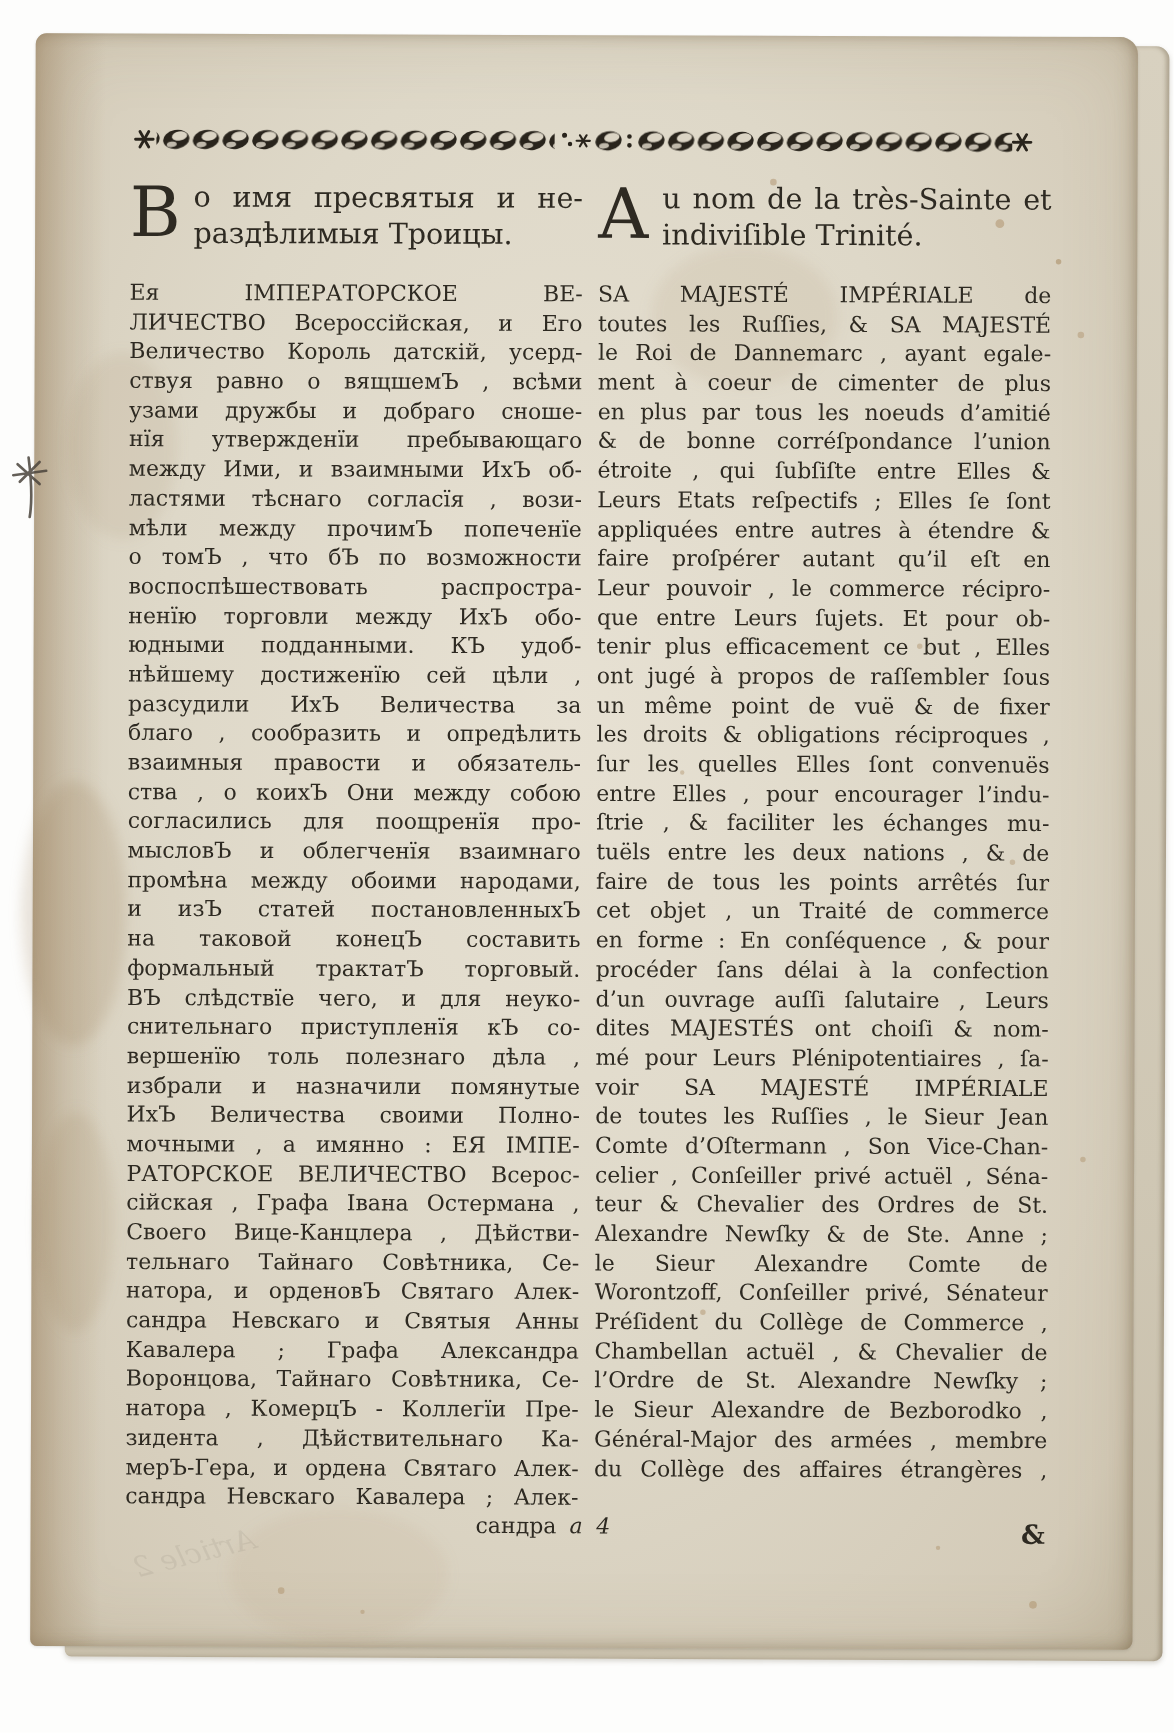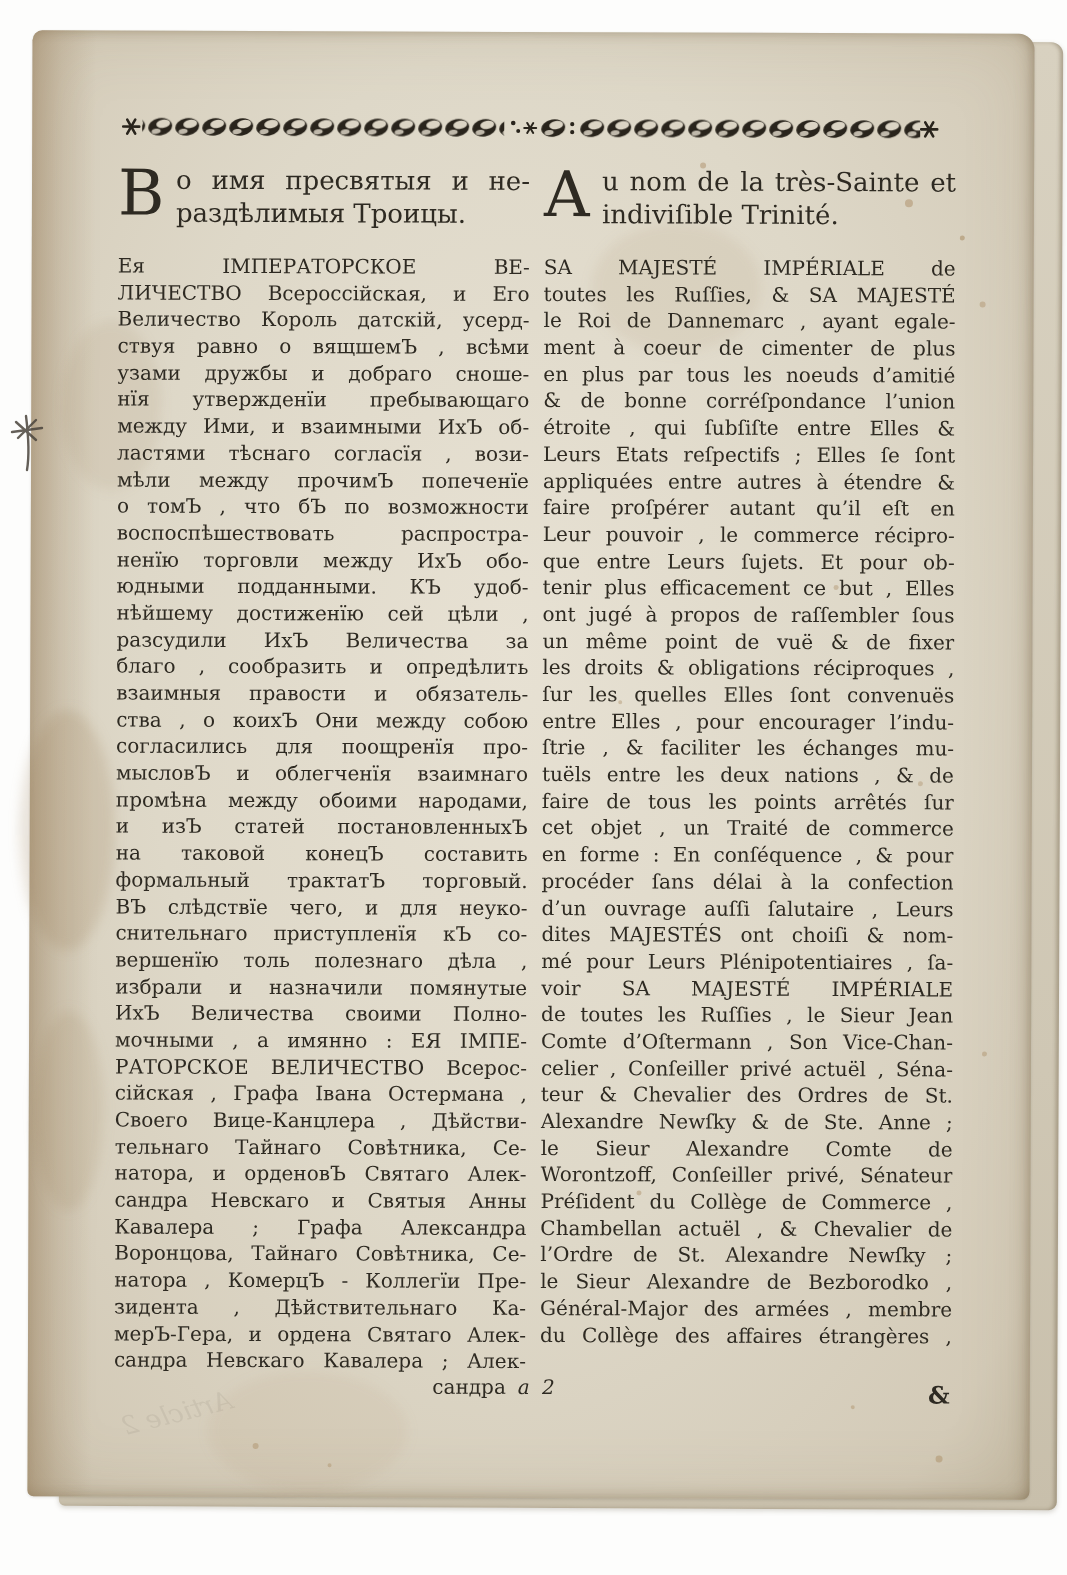--- a/index.html
+++ b/index.html
@@ -226,21 +226,21 @@
             <div class="line">Chambellan actuël , &amp; Chevalier de</div>
             <div class="line">l’Ordre de St. Alexandre Newſky ;</div>
             <div class="line">le Sieur Alexandre de Bezborodko ,</div>
             <div class="line">Général-Major des armées , membre</div>
             <div class="line">du Collège des affaires étrangères ,</div>
           </div>
       </div>
 
       <div class="footer-row">
         <span class="catch-ru">сандра</span>
-        <span class="sig">a 2</span>
+        <span class="sig">a 4</span>
         <span class="catch-fr">&amp;</span>
       </div>
     </div>
   </div>
 
   <svg class="ink-mark" width="44" height="76" viewBox="0 0 44 76">
     <g stroke="#4a443c" stroke-width="2.4" fill="none" stroke-linecap="round">
       <path d="M20 8 C 22 24, 24 44, 21 62"></path>
       <path d="M6 24 L 36 20"></path>
       <path d="M10 14 L 30 32"></path>

